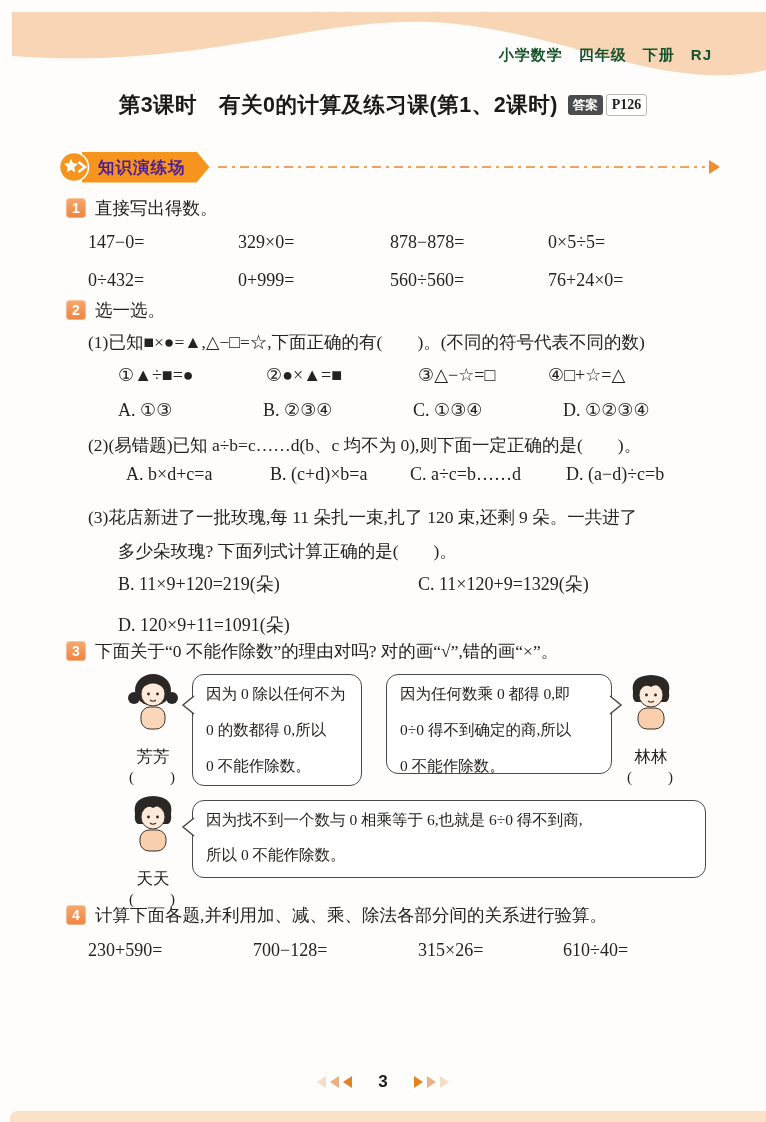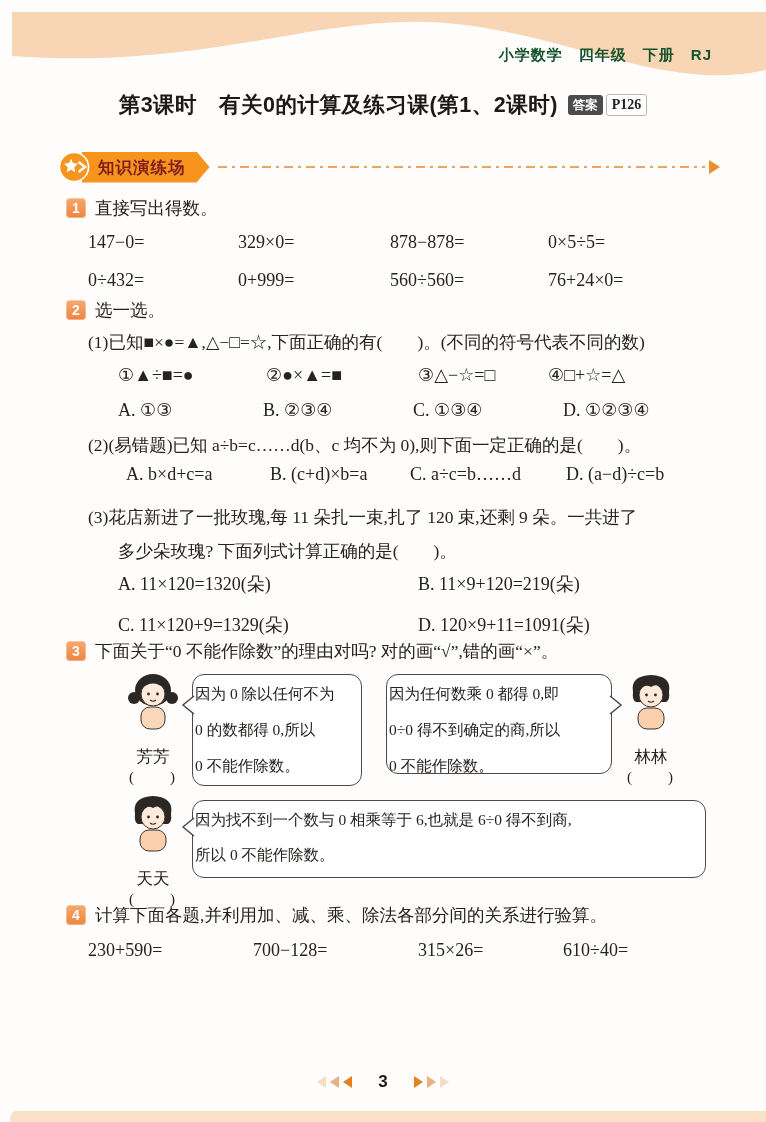--- a/index.html
+++ b/index.html
@@ -35,21 +35,21 @@
     font:bold 14px/18px "Liberation Serif",serif;color:#211f1d;padding:1px 5px;
   }
   
   .banner-row{
     position:absolute;top:151px;left:58px;right:46px;height:32px;
     display:flex;align-items:center;
   }
   .banner-icon{position:relative;z-index:2;width:32px;height:32px;flex:0 0 auto;}
   .banner-ribbon{
     position:relative;z-index:1;margin-left:-8px;flex:0 0 auto;
-    background:#f7941e;color:#7f1d1d;
+    background:#f7941e;color:#4c1d95;
     font:bold 16.5px/22px "Liberation Sans","DejaVu Sans",sans-serif;
     padding:4px 24px 5px 16px;letter-spacing:1px;
     clip-path:polygon(0 0,calc(100% - 13px) 0,100% 50%,calc(100% - 13px) 100%,0 100%);
   }
   .banner-dash{
     flex:1 1 auto;height:2.5px;margin:0 4px 0 8px;
     background:repeating-linear-gradient(90deg,#eda45f 0 9px,transparent 9px 14px,#eda45f 14px 17px,transparent 17px 22px);
   }
   .banner-arrow{
     flex:0 0 auto;width:0;height:0;
@@ -67,21 +67,21 @@
   }
   .stem{font-size:17.5px;}
   .math{font-size:18px;font-family:"Liberation Serif","DejaVu Sans",serif;}
   .row{display:grid;}
   
   .speaker{position:absolute;width:74px;text-align:center;}
   .speaker .nm{font-size:16.5px;margin-top:10px;}
   .speaker .bk{font-size:15px;letter-spacing:2px;}
   .bubble{
     position:absolute;background:#fff;border:1.5px solid #4a4a4a;border-radius:12px;
-    font-size:15.5px;padding:1px 2px;box-sizing:border-box;
+    font-size:15.5px;padding:1px 13px;box-sizing:border-box;
   }
   .bubble .bl{line-height:36px;white-space:nowrap;}
   .tail{position:absolute;}
   
   .footer{
     position:absolute;top:1072px;left:0;width:100%;
     display:flex;justify-content:center;align-items:center;
   }
   .tri{width:0;height:0;border-top:6px solid transparent;border-bottom:6px solid transparent;margin:0 2px;}
   .tri.l{border-right-width:9px;border-right-style:solid;}
@@ -162,21 +162,20 @@
   <div class="row abs" style="top:464px;left:118px;grid-template-columns:144px 140px 156px auto;margin-left:8px;">
     <span class="math">A. b×d+c=a</span>
     <span class="math">B. (c+d)×b=a</span>
     <span class="math">C. a÷c=b……d</span>
     <span class="math">D. (a−d)÷c=b</span>
   </div>
 
   <div class="stem abs" style="top:505px;left:88px;">(3)花店新进了一批玫瑰,每 11 朵扎一束,扎了 120 束,还剩 9 朵。一共进了</div>
   <div class="stem abs" style="top:539px;left:118px;">多少朵玫瑰? 下面列式计算正确的是(　　)。</div>
   <div class="row abs" style="top:572px;left:118px;grid-template-columns:300px auto;row-gap:17px;">
-    <span class="math">A. 11×120=1320(朵)</span>
     <span class="math">B. 11×9+120=219(朵)</span>
     <span class="math">C. 11×120+9=1329(朵)</span>
     <span class="math">D. 120×9+11=1091(朵)</span>
   </div>
 
   <div class="qhead abs" style="top:639px;left:66px;">
     <span class="qnum">3</span>
     <span class="stem">下面关于“0 不能作除数”的理由对吗? 对的画“√”,错的画“×”。</span>
   </div>
 

